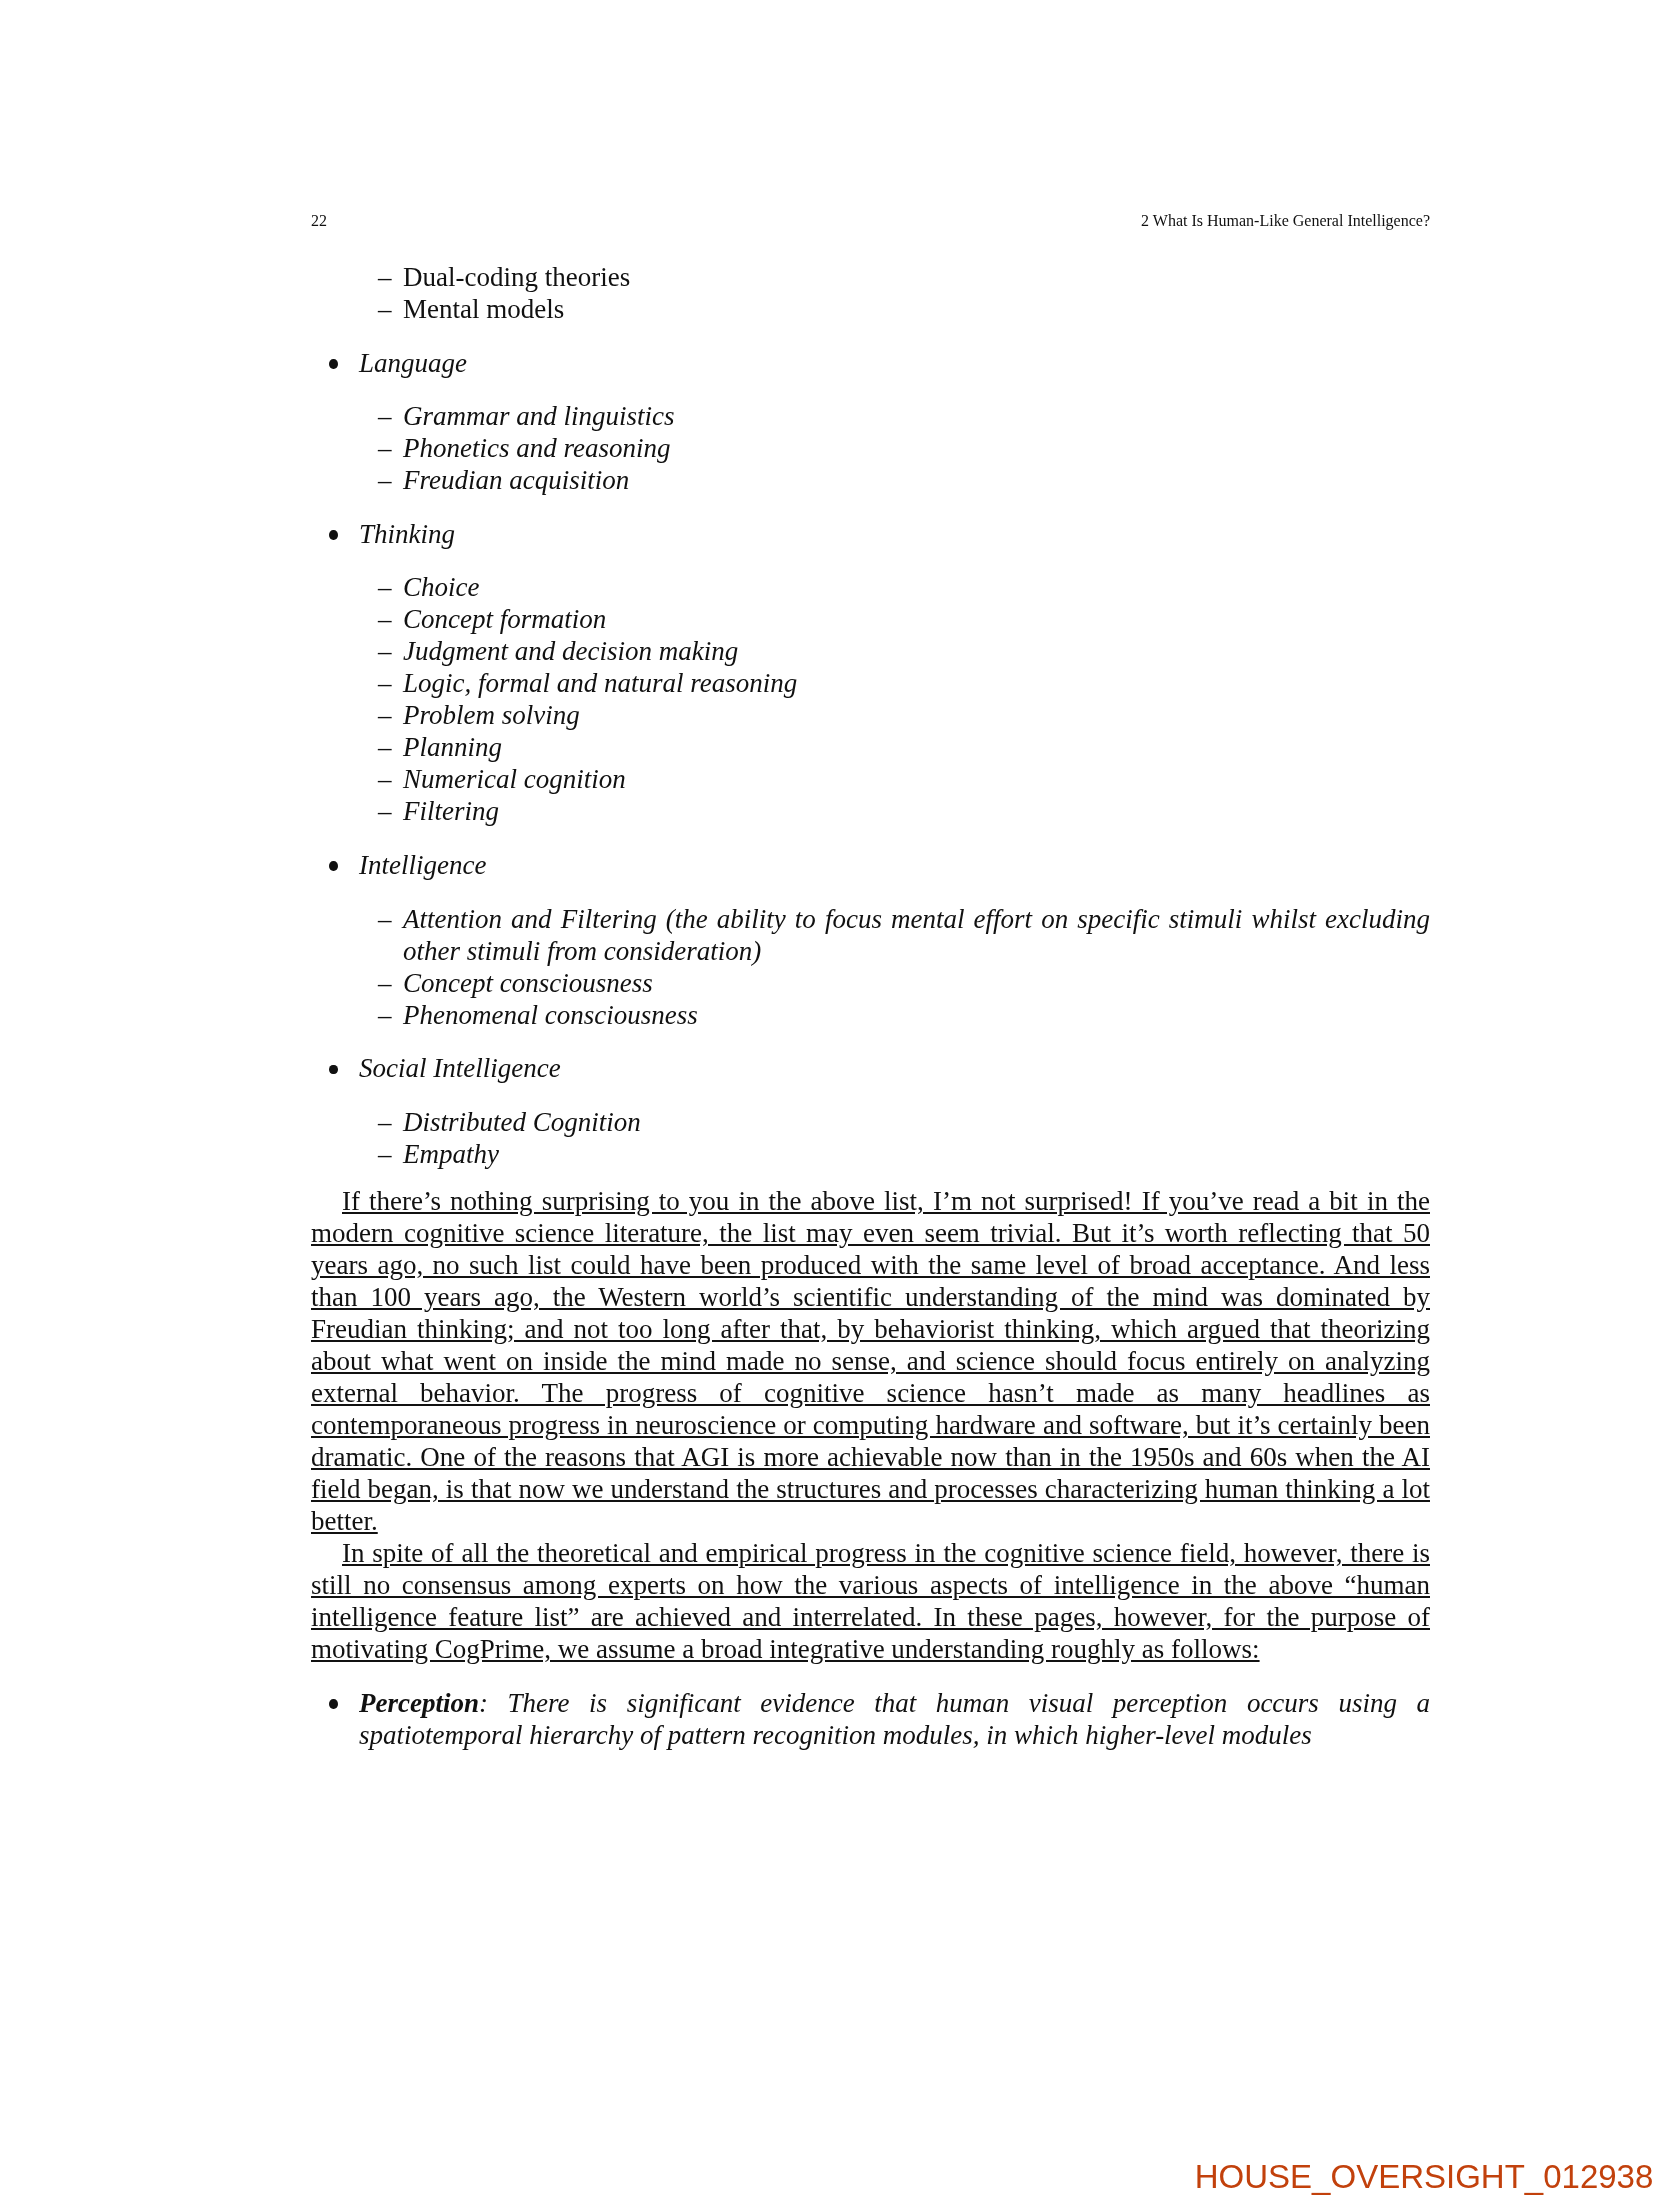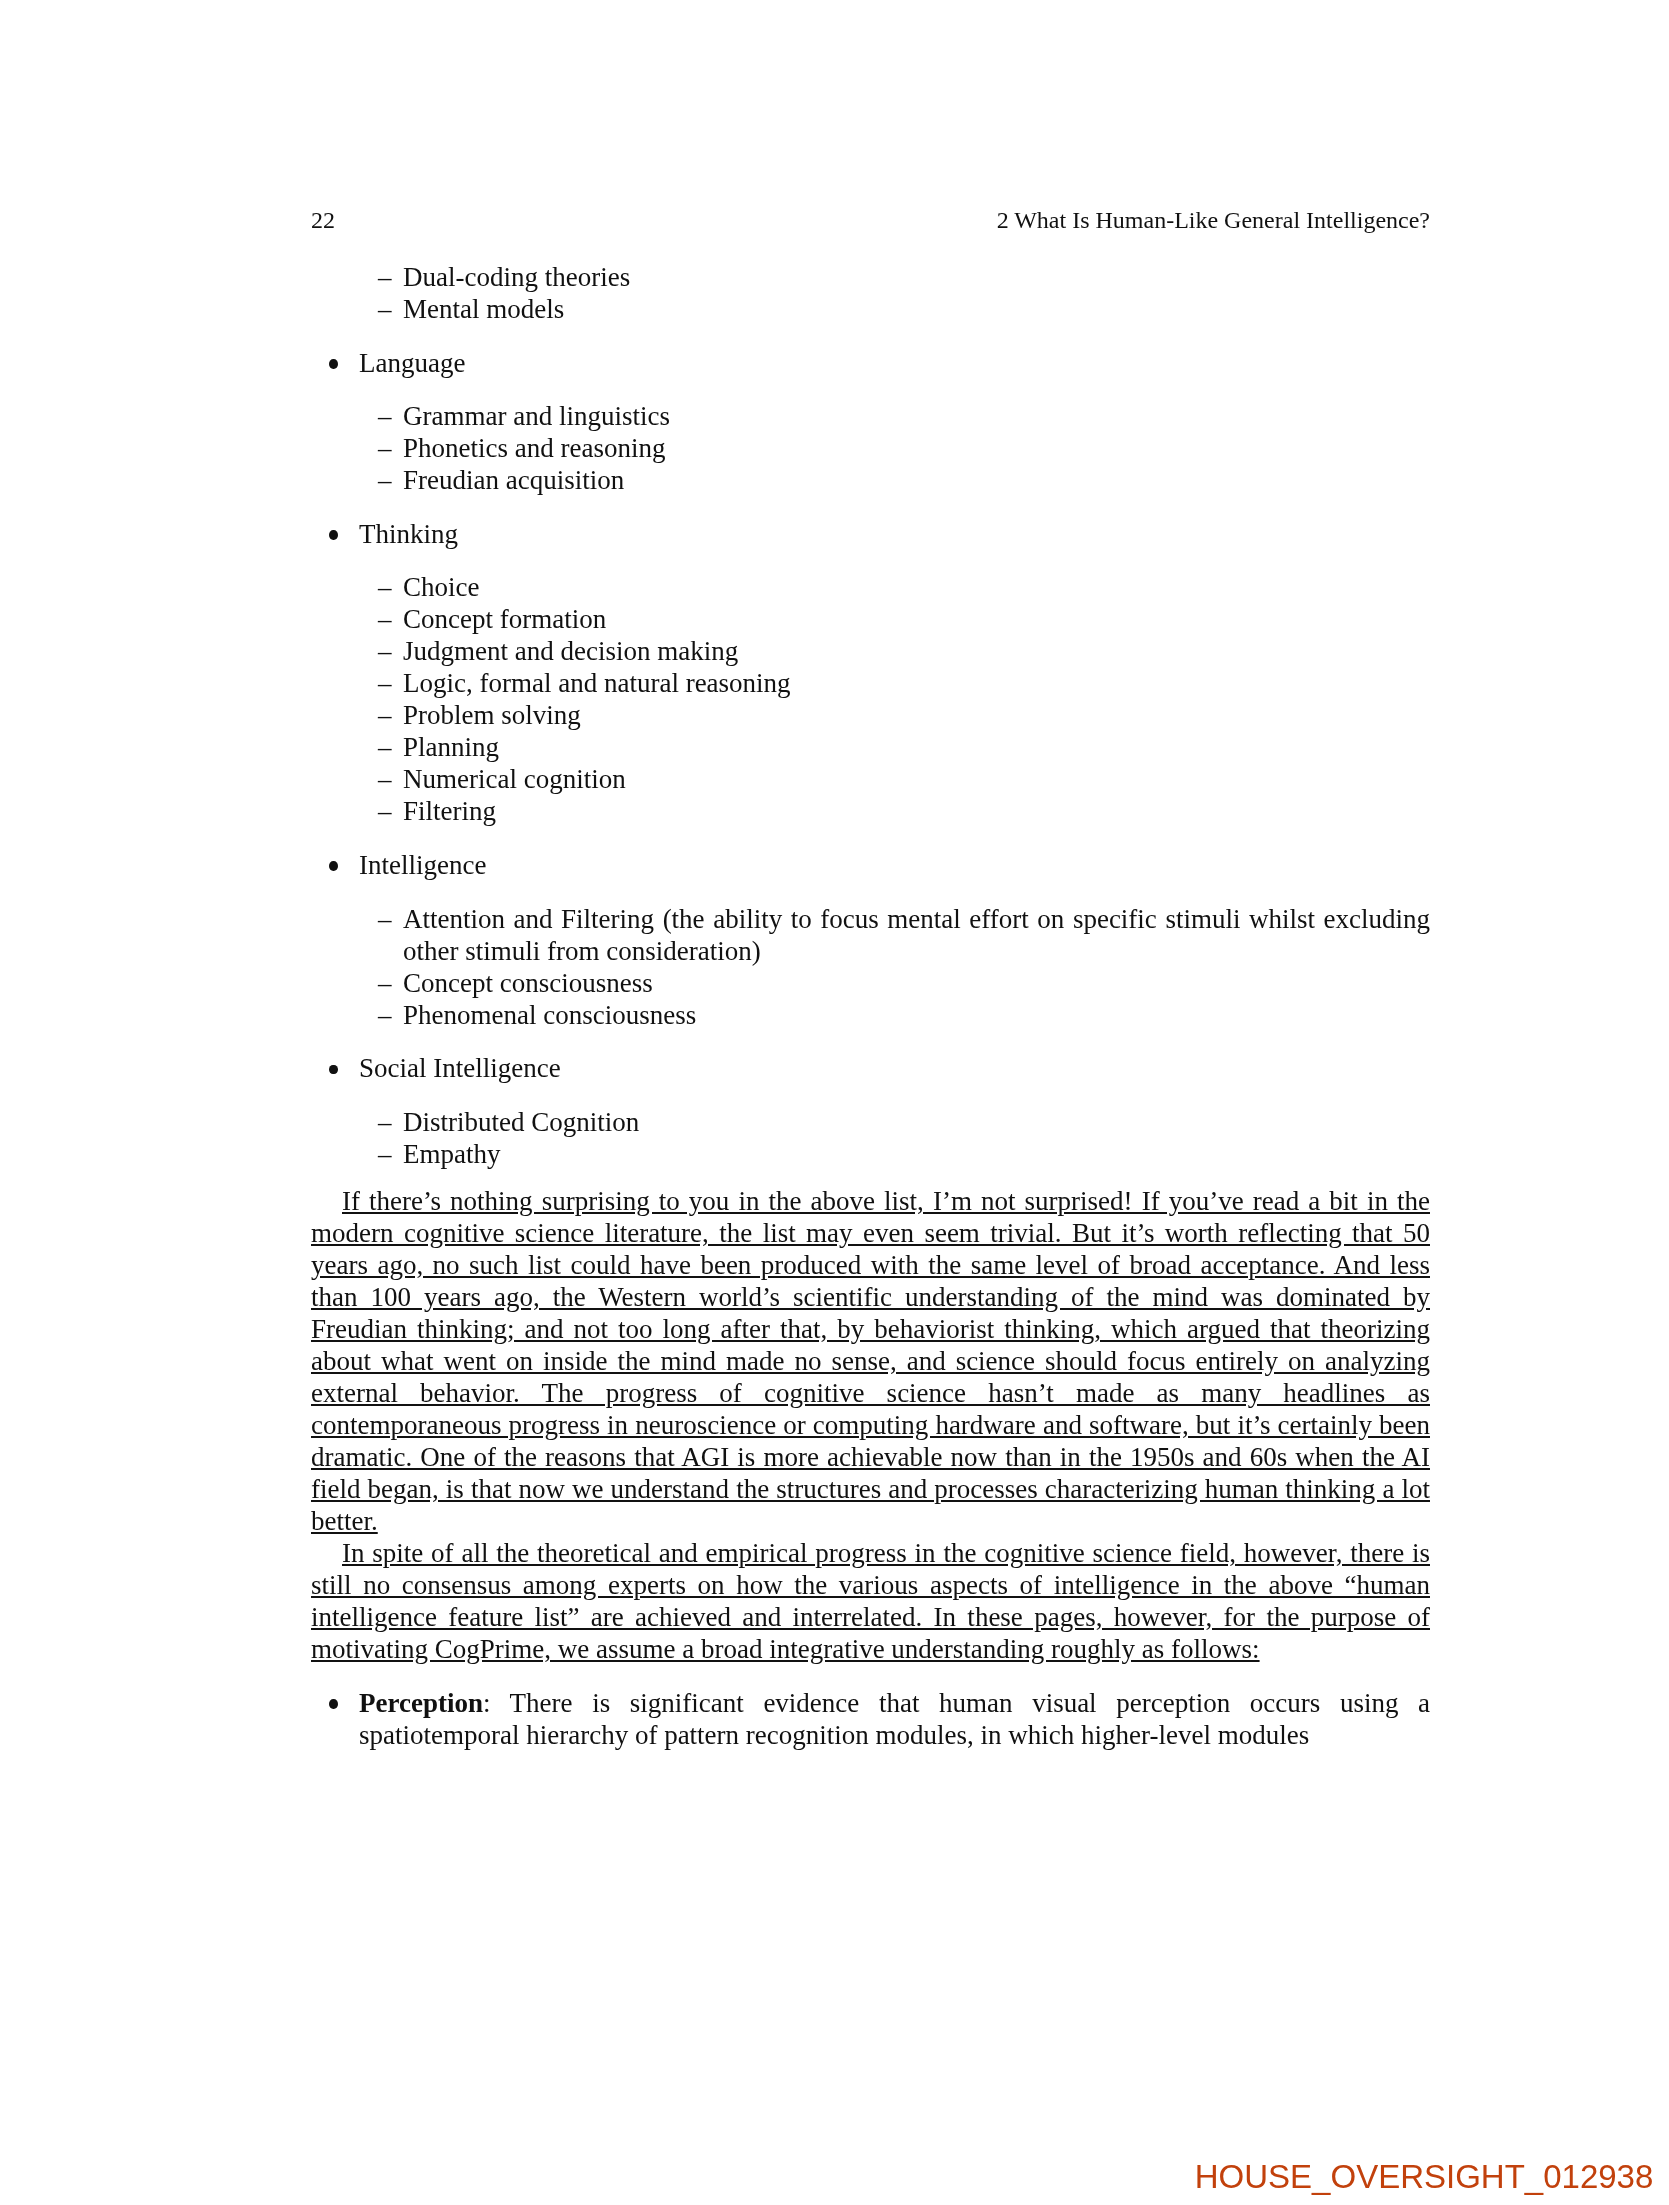--- a/index.html
+++ b/index.html
@@ -3,35 +3,35 @@
 <meta charset="utf-8">
 <style>
   html, body { margin: 0; padding: 0; background: #ffffff; }
   body {
     width: 1669px; height: 2205px; position: relative; overflow: hidden;
     font-family: "Liberation Serif", "DejaVu Serif", serif;
     color: #111111;
   }
   .page-header {
     position: absolute; left: 311px; top: 204px; width: 1119px; height: 33px;
-    font-size: 24px; line-height: 33px;
+    font-size: 16px; line-height: 33px;
   }
   .page-number { position: absolute; left: 0; top: 0; }
   .running-head { position: absolute; right: 0; top: 0; }
 
   .body-text {
     position: absolute; left: 311px; top: 261px; width: 1119px;
     font-size: 27px; line-height: 32px;
   }
   ul.sub { list-style: none; margin: 0; padding: 0 0 0 92px; }
   ul.sub li { position: relative; }
   ul.sub li .dash {
     position: absolute; left: -25px; top: 0;
   }
-  ul.main { list-style: none; margin: 0; padding: 0; }
+  ul.main { list-style: none; margin: 0; padding: 0; font-style: italic; }
   ul.main > li { position: relative; padding-left: 48px; }
   ul.main > li .bullet {
     position: absolute; left: 18.3px; top: 12.4px;
     width: 8.5px; height: 9.8px; border-radius: 50%; background: #111;
   }
   .gap-before-bullet { height: 21.6px; }
   .gap-after-bullet { height: 21.6px; }
 
   p.para { margin: 0; text-align: justify; text-align-last: left; }
   p.indent { text-indent: 31px; text-decoration: underline; }

